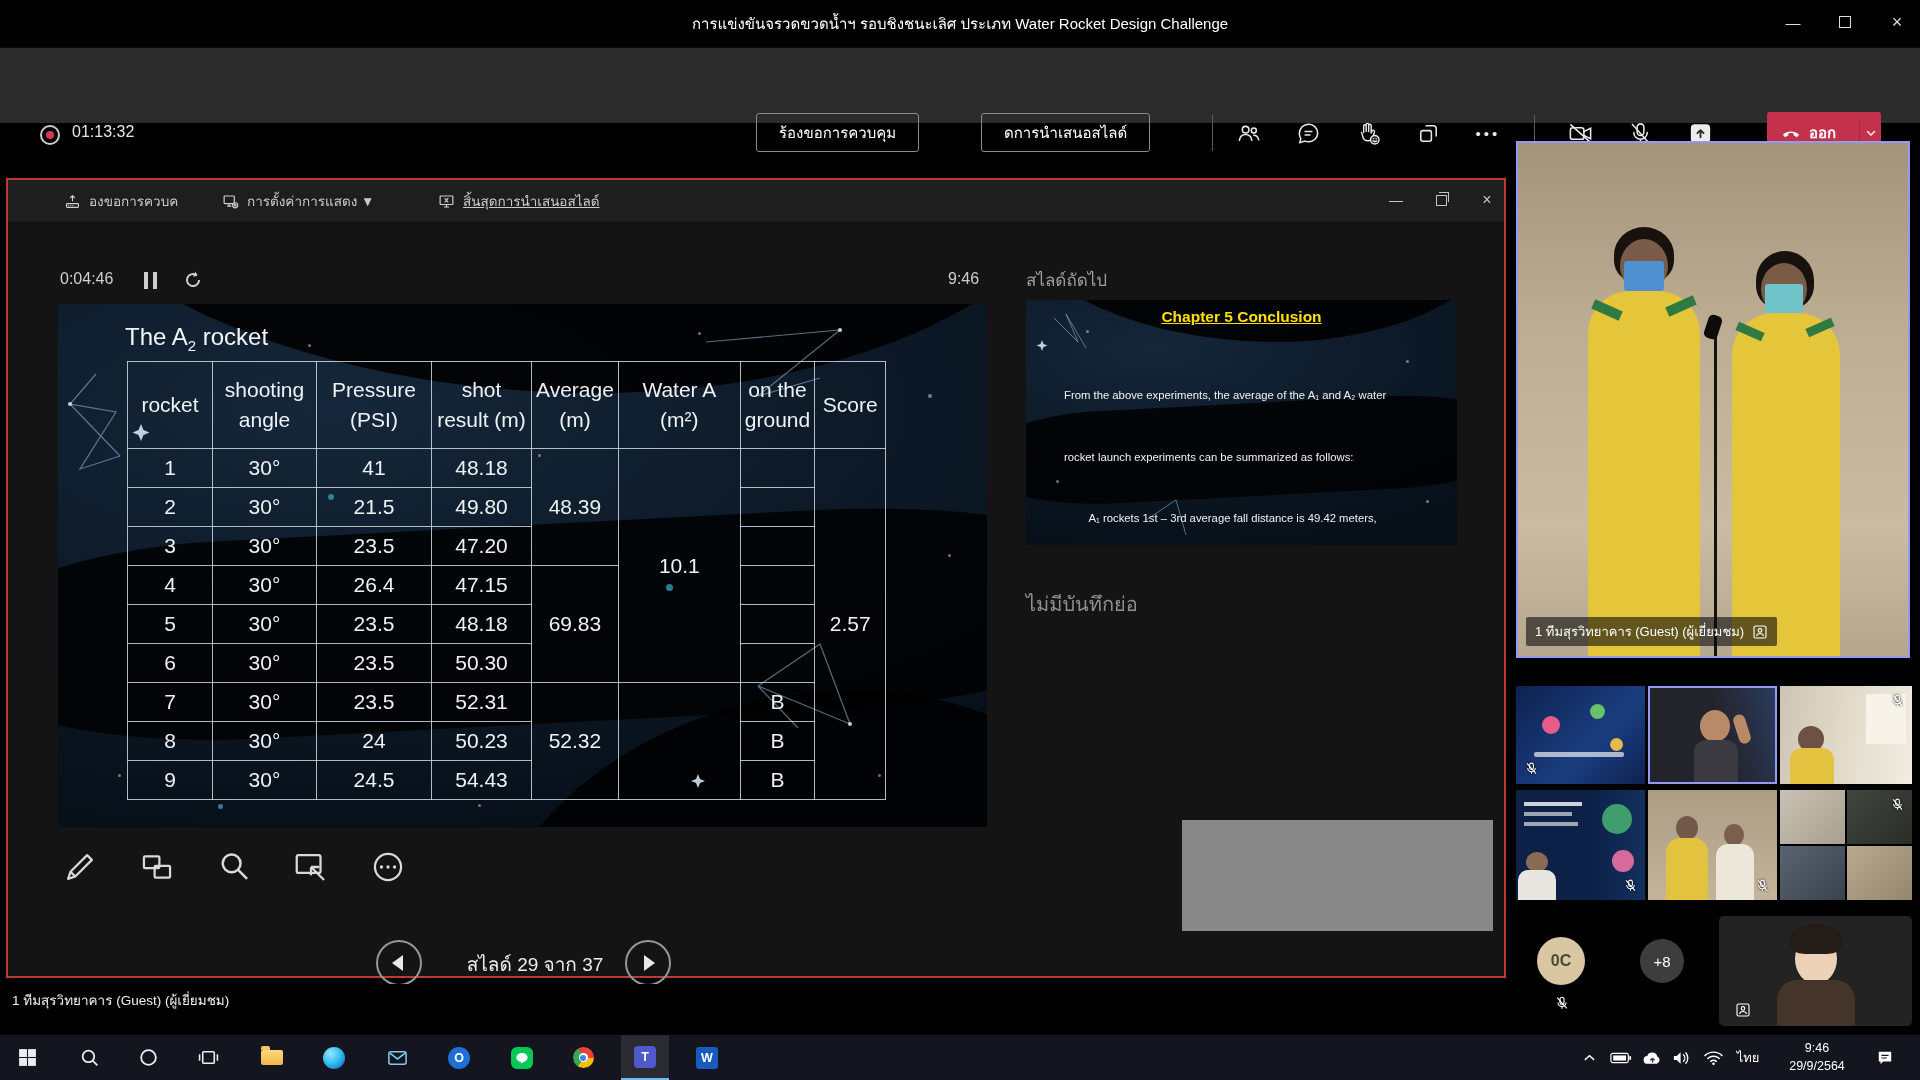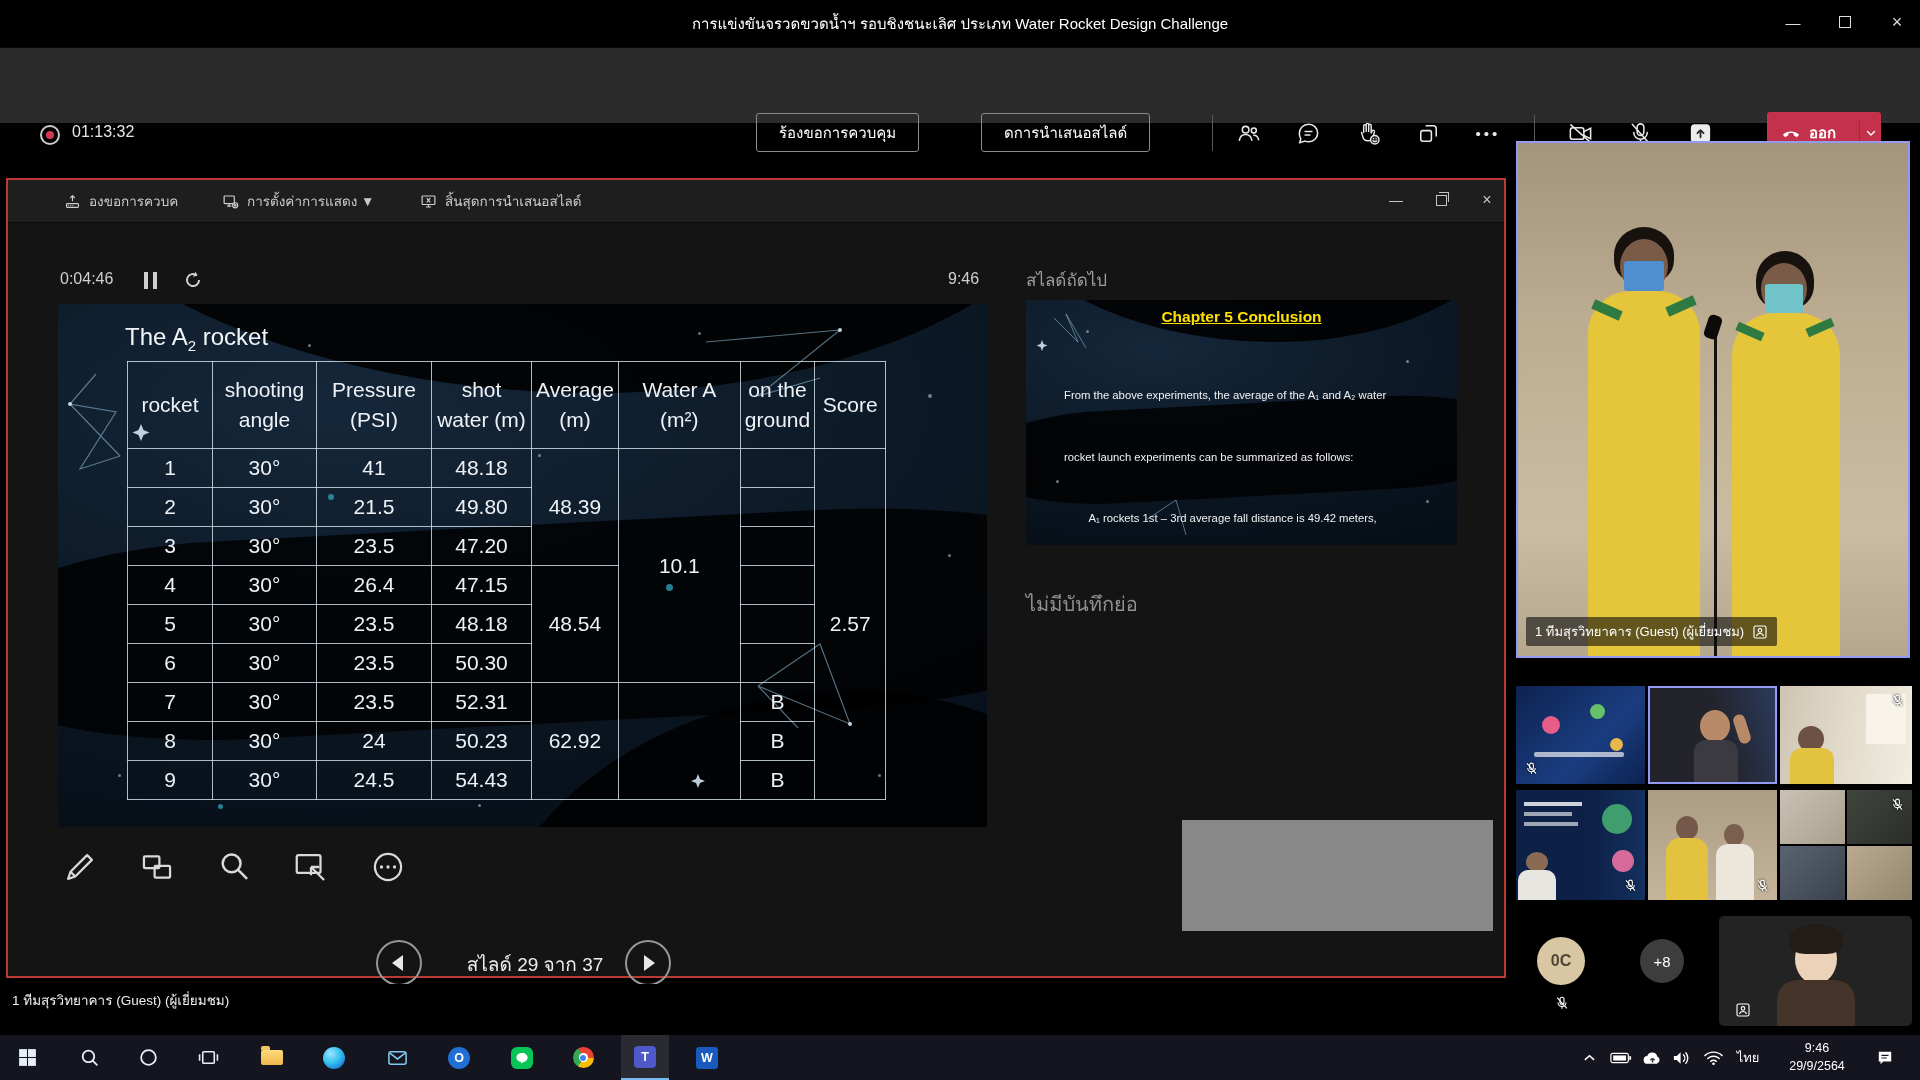--- a/index.html
+++ b/index.html
@@ -260,21 +260,21 @@
     <svg viewBox="0 0 20 20">
         <g fill="none" stroke="#cfcfcf" stroke-width="1.4">
           <rect x="2.5" y="3.5" width="12" height="9" rx="1"></rect>
           <path d="M6 15.5h5M8.5 12.5v3"></path>
           <circle cx="15.5" cy="14.5" r="3"></circle>
           <circle cx="15.5" cy="14.5" r="1"></circle>
         </g>
       </svg>
     <span>การตั้งค่าการแสดง ▼</span>
   </div>
-  <div class="abs ppt-item" style="left:420px;">
+  <div class="abs ppt-item" style="left:438px;text-decoration:underline;">
     <svg viewBox="0 0 20 20">
         <g fill="none" stroke="#cfcfcf" stroke-width="1.4">
           <rect x="2.5" y="3.5" width="15" height="10" rx="1"></rect>
           <path d="M7 16.5h6M10 13.5v3"></path>
           <path d="M8 6l4 5M12 6l-4 5"></path>
         </g>
       </svg>
     <span>สิ้นสุดการนำเสนอสไลด์</span>
   </div>
   <div class="abs flexc pwc" style="left:1379px;">—</div>
@@ -338,21 +338,21 @@
         <col style="width:78px">
         <col style="width:122px">
         <col style="width:73px">
         <col style="width:71px">
       </colgroup>
     <tbody>
         <tr>
       <th>rocket</th>
       <th>shooting angle</th>
       <th>Pressure (PSI)</th>
-      <th>shot water (m)</th>
+      <th>shot result (m)</th>
       <th>Average (m)</th>
       <th>Water A (m²)</th>
       <th>on the ground</th>
       <th>Score</th>
     </tr>
     <tr>
       <td>1</td>
       <td>30°</td>
       <td>41</td>
       <td>48.18</td>
@@ -373,21 +373,21 @@
       <td>30°</td>
       <td>23.5</td>
       <td>47.20</td>
       <td></td>
     </tr>
     <tr>
       <td>4</td>
       <td>30°</td>
       <td>26.4</td>
       <td>47.15</td>
-      <td rowspan="3">48.54</td>
+      <td rowspan="3">69.83</td>
       <td></td>
     </tr>
     <tr>
       <td>5</td>
       <td>30°</td>
       <td>23.5</td>
       <td>48.18</td>
       <td></td>
     </tr>
     <tr>
@@ -395,21 +395,21 @@
       <td>30°</td>
       <td>23.5</td>
       <td>50.30</td>
       <td></td>
     </tr>
     <tr>
       <td>7</td>
       <td>30°</td>
       <td>23.5</td>
       <td>52.31</td>
-      <td rowspan="3">62.92</td>
+      <td rowspan="3">52.32</td>
       <td rowspan="3"></td>
       <td>B</td>
     </tr>
     <tr>
       <td>8</td>
       <td>30°</td>
       <td>24</td>
       <td>50.23</td>
       <td>B</td>
     </tr>

